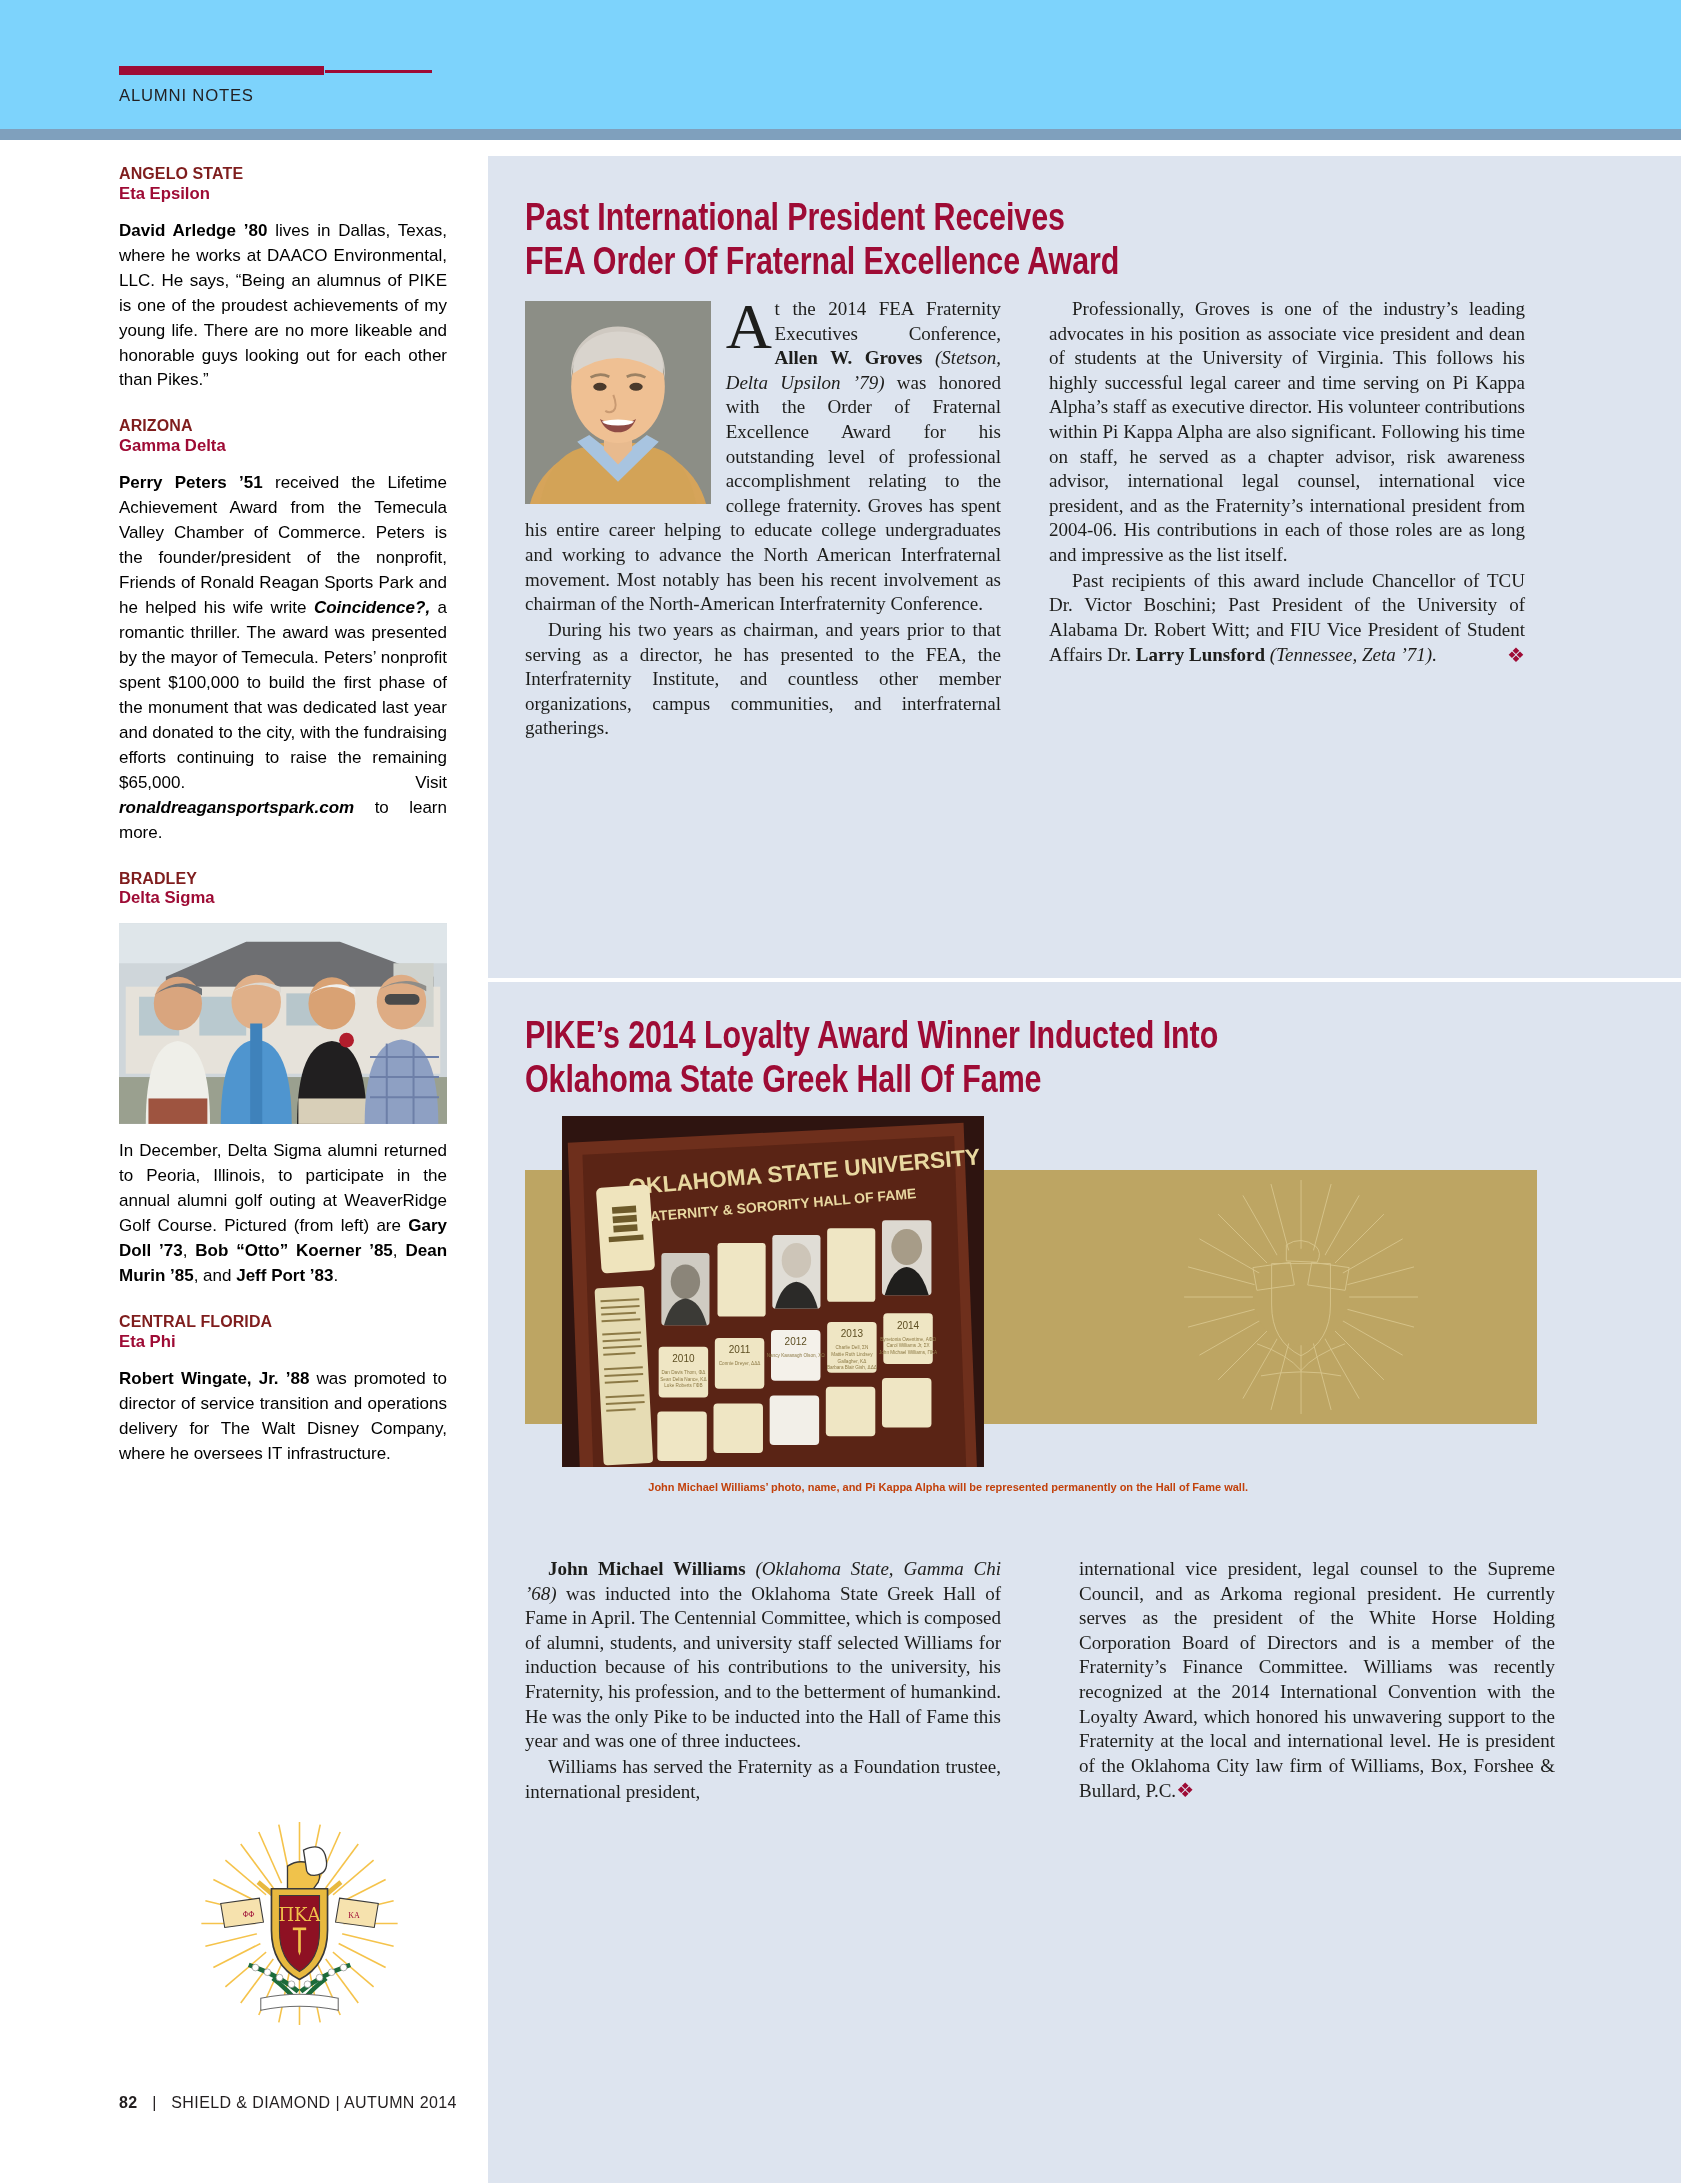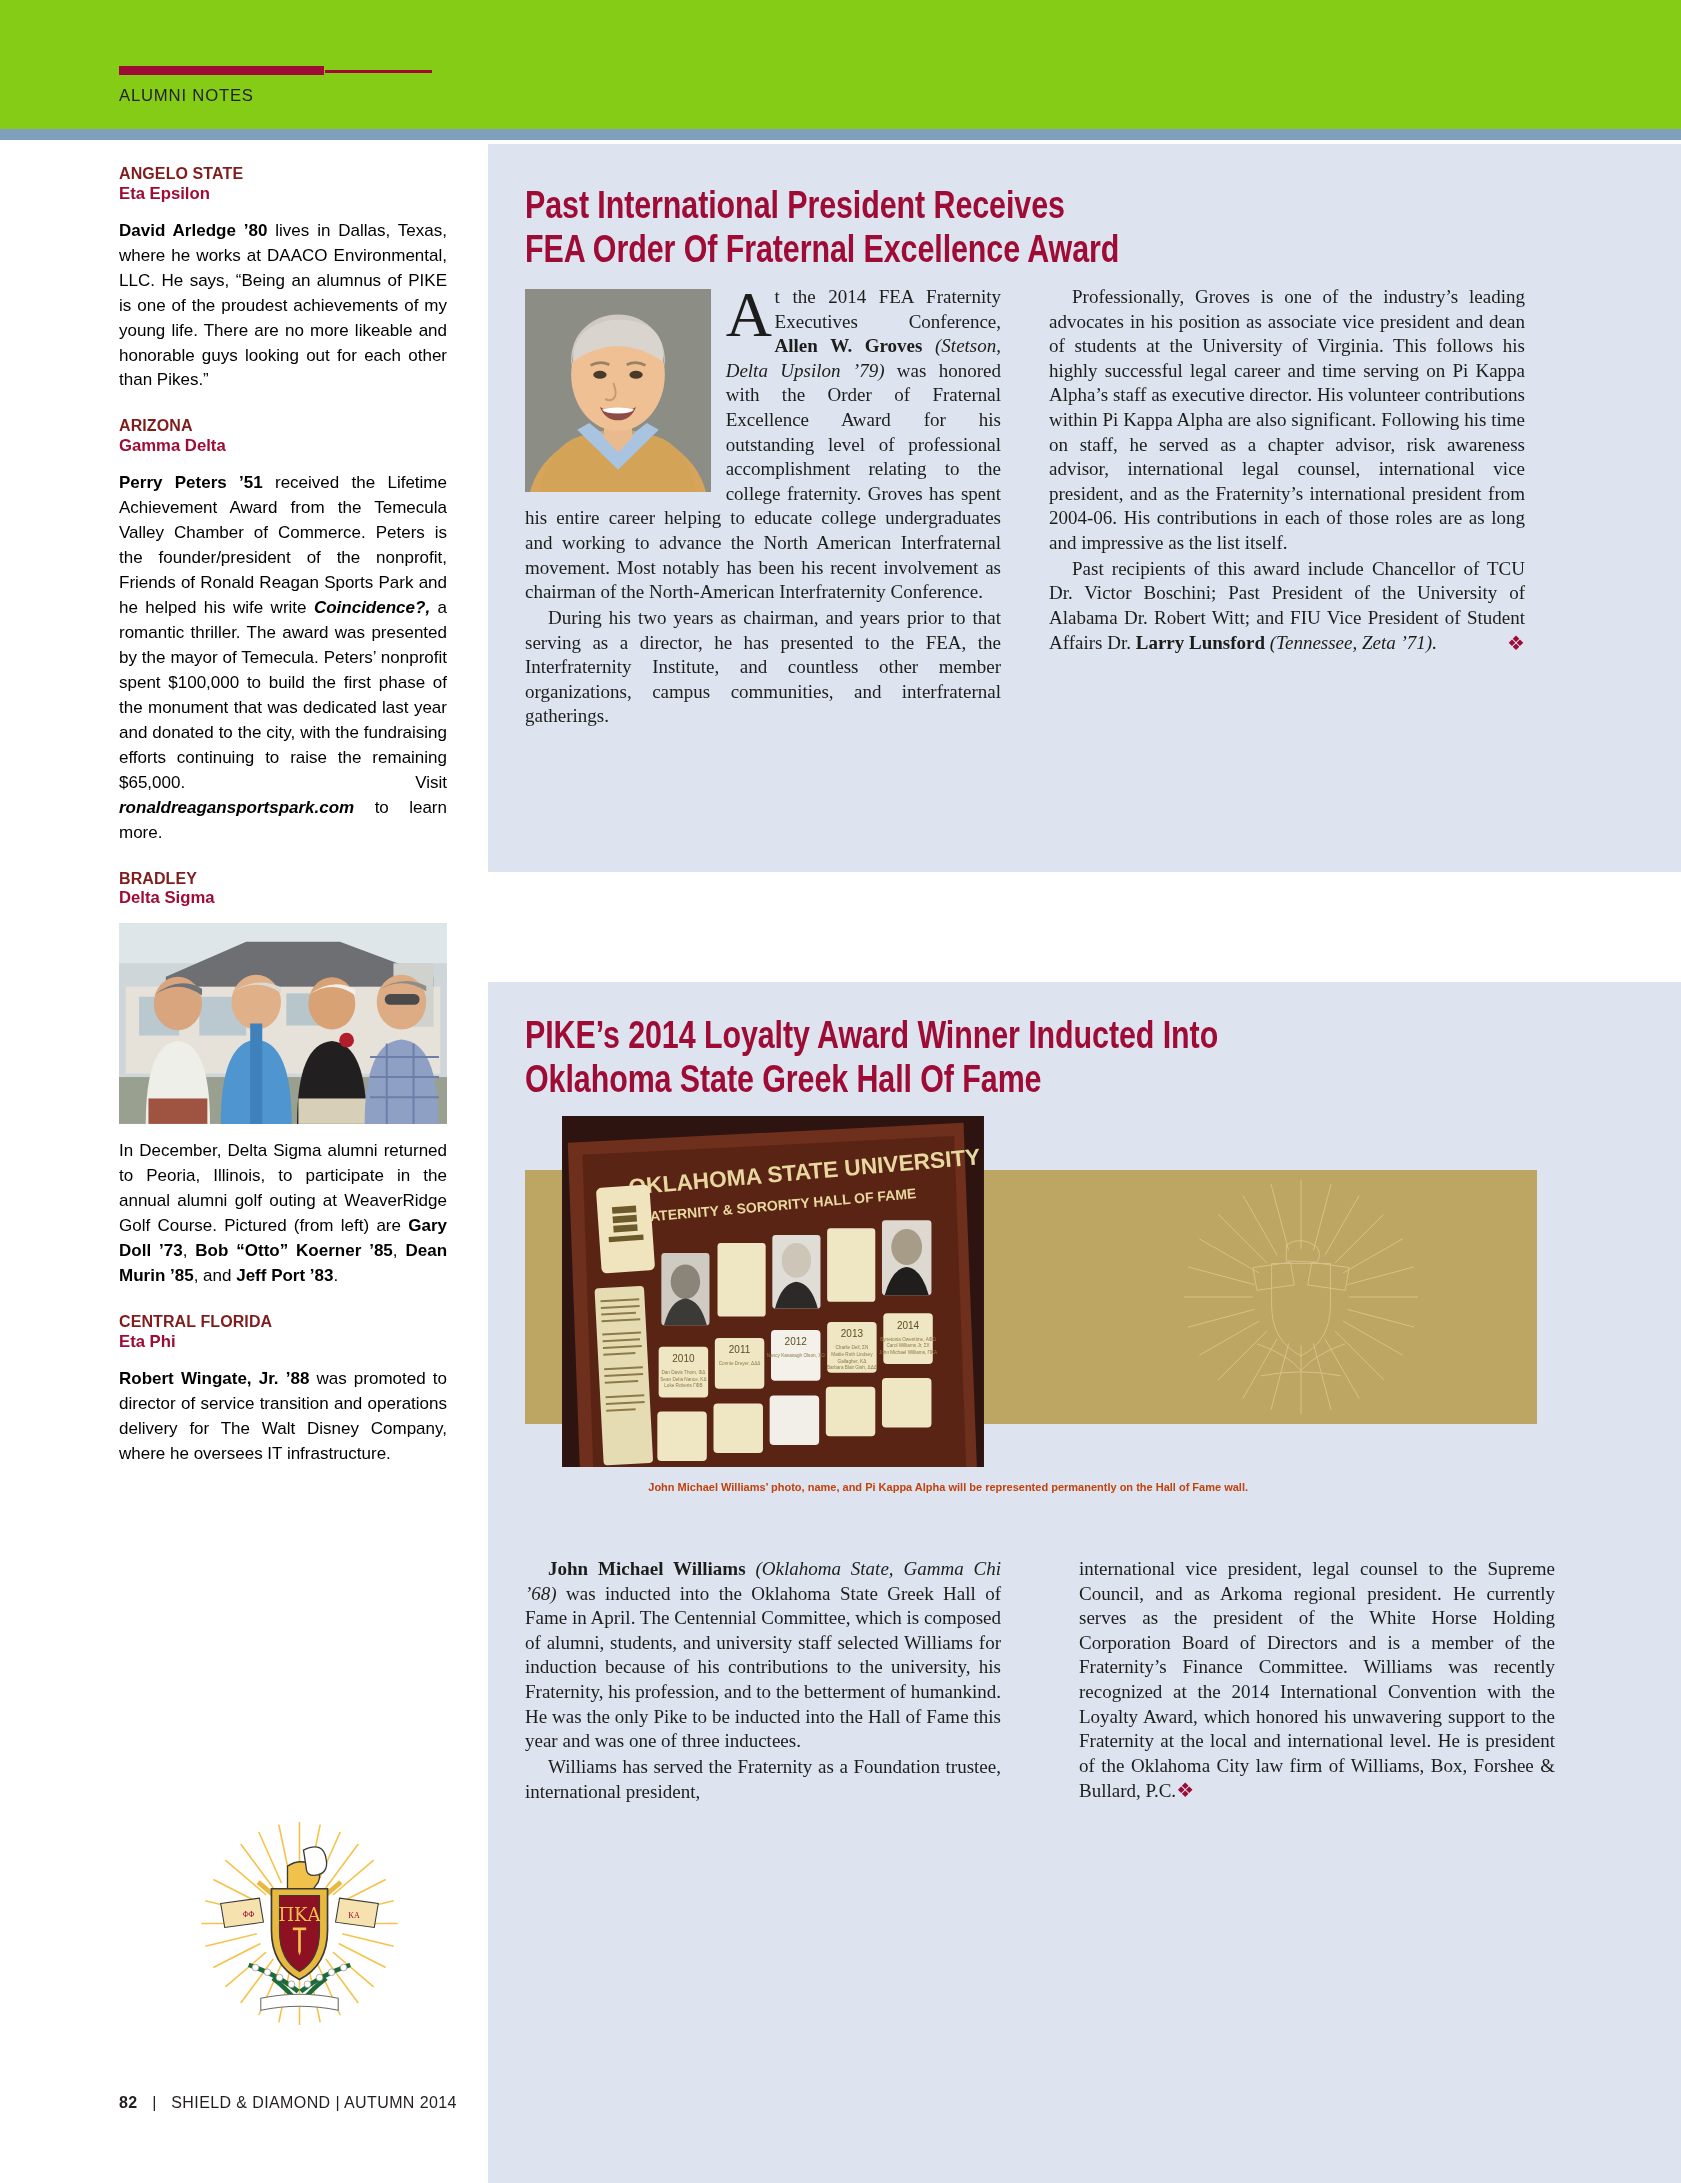--- a/index.html
+++ b/index.html
@@ -5,21 +5,21 @@
   * { box-sizing: border-box; margin: 0; padding: 0; }
   html, body { background: #ffffff; }
   body {
     width: 1681px; height: 2183px;
     position: relative;
     font-family: "Liberation Sans", sans-serif;
     overflow: hidden;
   }
 
   
-  #page-header { position: absolute; left: 0; top: 0; width: 1681px; height: 134px; background:#84cc16; }
+  #page-header { position: absolute; left: 0; top: 0; width: 1681px; height: 134px; background:#7dd3fc; }
   .rule-thick { position:absolute; left:119px; top:66px; width:205px; height:8.7px; background:#9e0b35; }
   .rule-thin  { position:absolute; left:325px; top:70px; width:107px; height:3.3px; background:#9e0b35; }
   .kicker { position:absolute; left:119px; top:86px; font-size:16.7px; letter-spacing:0.8px; color:#231f20; font-weight:400; }
 
   .blue-bar { position:absolute; left:0; top:129px; width:1681px; height:10.7px; background:#7fa0bd; }
 
   
   #sidebar { position:absolute; left:119px; top:164px; width:328px; }
   .chapter-school {
     color:#7f1d1d; font-weight:700; font-size:16px; letter-spacing:0.1px; line-height:1.22;
@@ -41,21 +41,21 @@
 
   
   #page-footer { position:absolute; left:119px; top:2094px; font-size:16px; color:#231f20; letter-spacing:0.4px; }
   #page-footer .pg { font-weight:700; }
 
   
   #panel { position:absolute; left:488px; top:140px; width:1194px; height:2043px; background:#fff; }
   .article {
     position:absolute; left:0; width:1194px; background:#dde4ef;
   }
-  #article-1 { top:4px; height:728px;padding-left:12px; }
+  #article-1 { top:16px; height:822px;padding-left:12px; }
   #article-2 { top:842px; height:1202px; }
 
   .headline {
     color:#9e0b35; font-weight:700; font-size:39px; line-height:1.12;
     letter-spacing:-0.1px;
     transform: scaleX(0.78); transform-origin: left center;
     white-space:nowrap;
   }
   .hl-wrap { position:absolute; left:37px; }
   #article-1 .hl-wrap { top:39px; }

